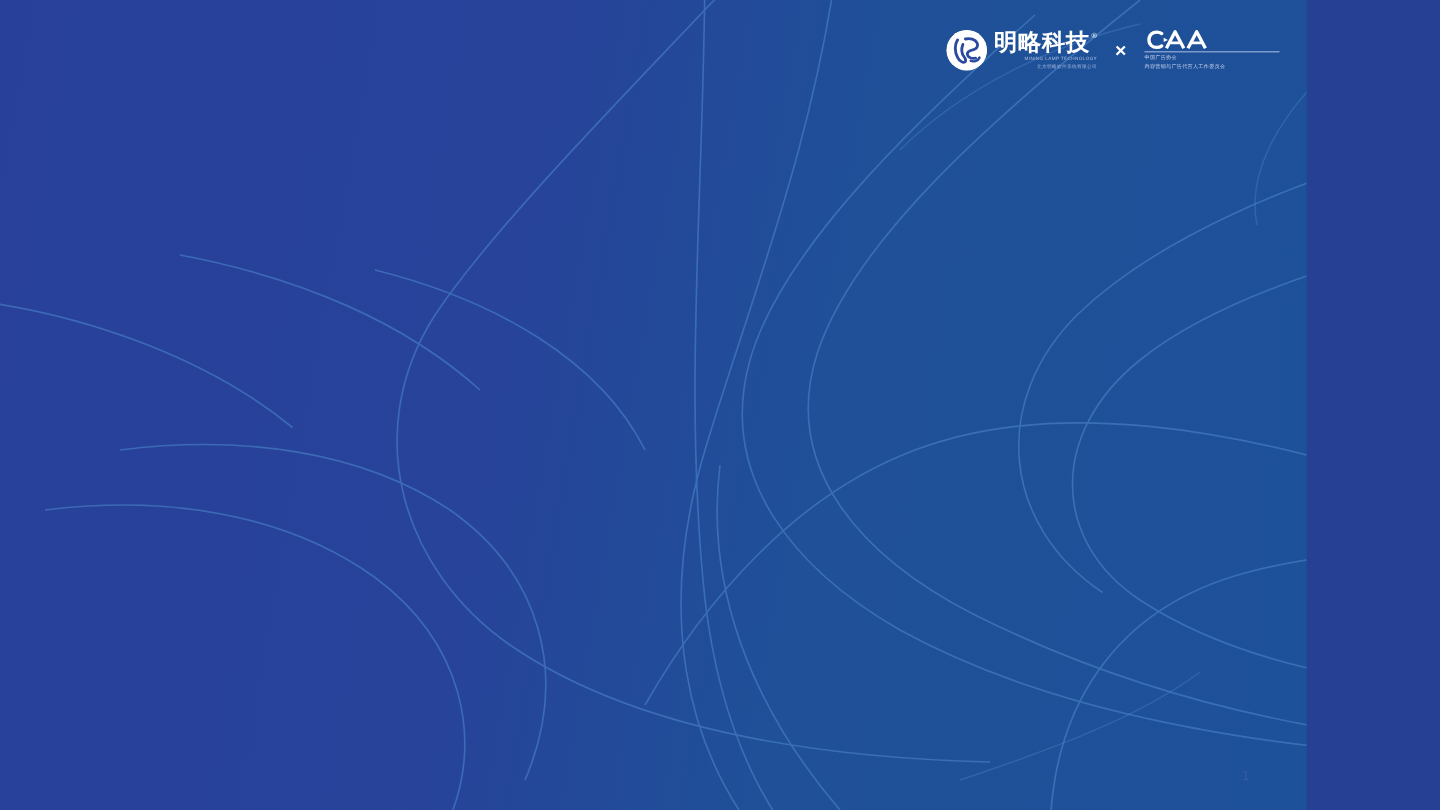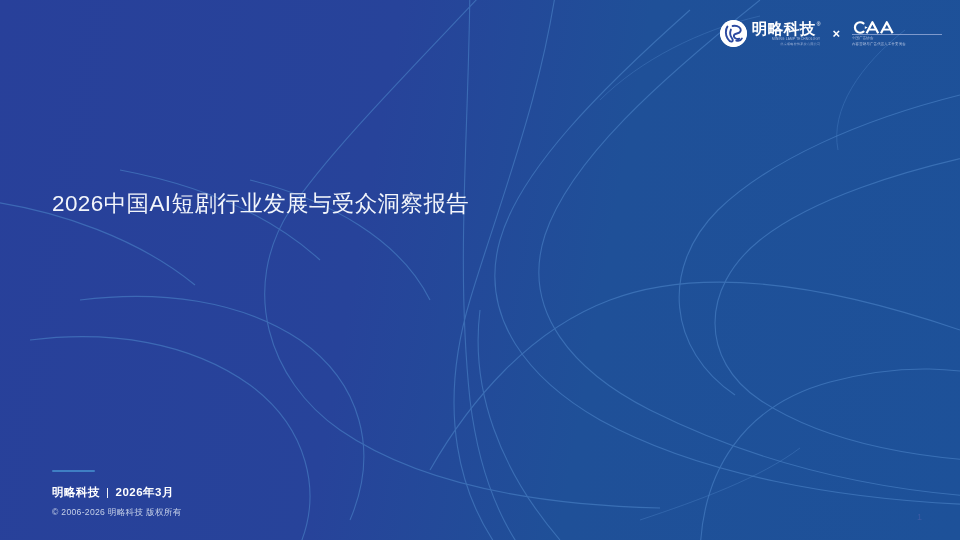--- a/index.html
+++ b/index.html
@@ -4,21 +4,21 @@
 <style>
   * { margin:0; padding:0; box-sizing:border-box; }
   html,body { width:960px; height:540px; overflow:hidden; }
   body {
     font-family: "Liberation Sans", "DejaVu Sans", sans-serif;
     background:#264193;
     position:relative;
   }
   #slide {
     position:absolute; inset:0;
-    width:960px; height:540px;
+    width:871px; height:540px;
     background: linear-gradient(100deg, #28409a 0%, #27439a 38%, #1f5098 62%, #1d5199 100%);
     overflow:hidden;
   }
   
   #deco {
     position:absolute; inset:0;
     width:960px; height:540px;
     pointer-events:none;
   }
   
@@ -235,26 +235,18 @@
           <path d="M12.8 5.2 L 15.6 6.6 L 12.8 8.0" fill="#ffffff"></path>
         </svg>
       </div>
       <div class="caa-rule"></div>
       <span class="caa-sub1">中国广告协会</span>
       <span class="caa-sub2">内容营销与广告代言人工作委员会</span>
     </div>
   </div>
 
   <div class="title-block">
-    <div class="subtitle">2026中国AI短剧行业发展与受众洞察报告</div>
   </div>
 
-  <div class="footer">
-    <div class="accent-line"></div>
-    <div class="footer-main">
-      <span>明略科技</span><span class="divider">|</span><span>2026年3月</span>
-    </div>
-    <div class="footer-copy">© 2006-2026 明略科技 版权所有</div>
-  </div>
 
   <div class="page-num">1</div>
 
 </div>
 
 </body></html>

